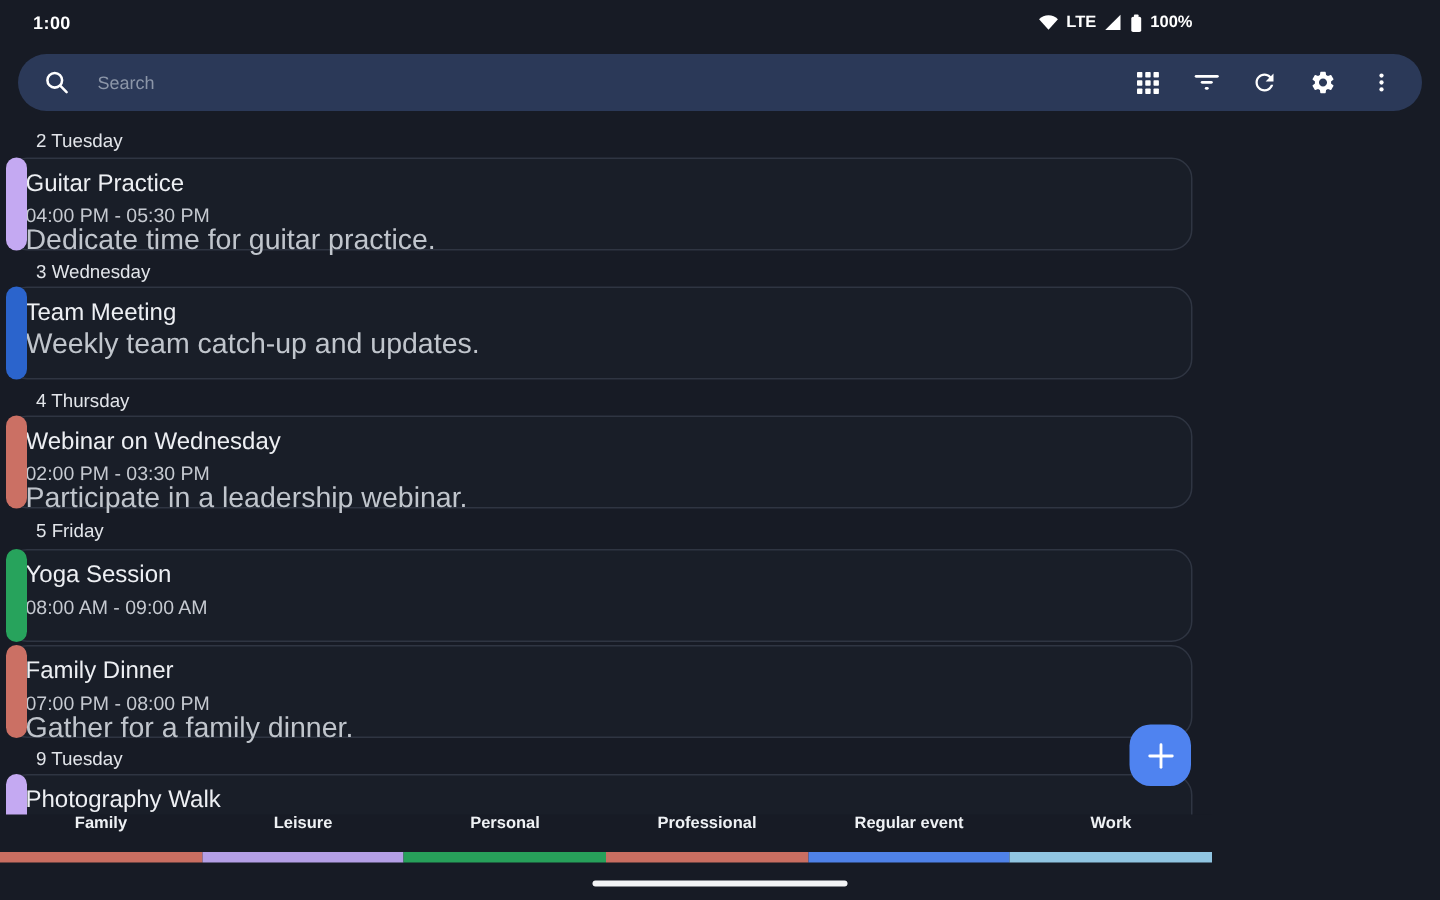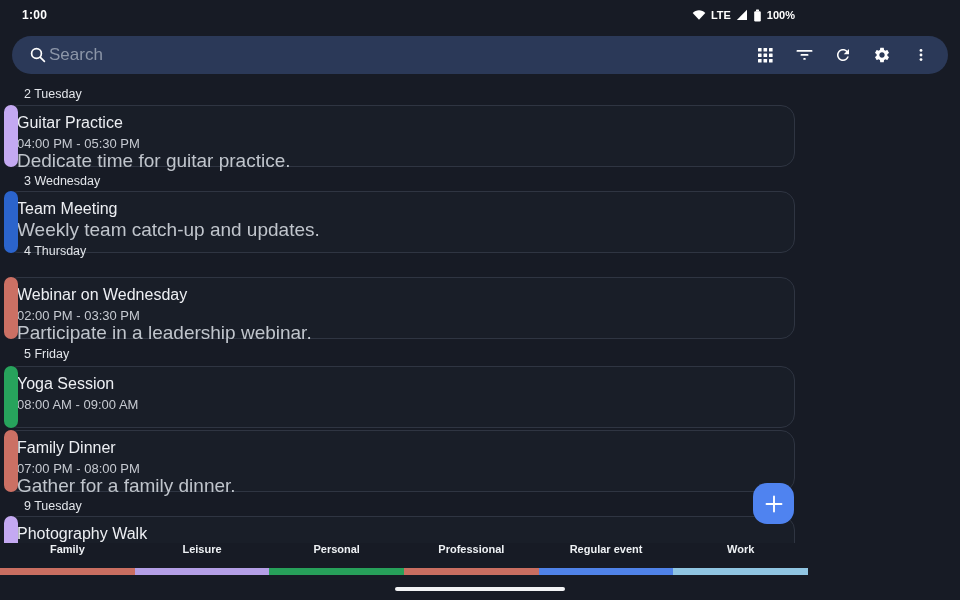--- a/index.html
+++ b/index.html
@@ -13,21 +13,21 @@
   .status-time{margin-left:22px;font-size:12px;font-weight:600;letter-spacing:.3px;}
   .status-right{display:flex;align-items:center;gap:5px;margin-right:13px;
                 font-size:11px;font-weight:600;}
   .status-right svg{display:block;}
 
   
   .search-bar{position:absolute;left:12px;top:36px;width:936px;height:38px;
               background:#2b3958;border-radius:19px;display:flex;align-items:center;box-sizing:border-box;
               padding:0 18px 0 17px;}
   .search-input{flex:1;background:transparent;border:none;outline:none;color:#e8ebf0;
-                font-size:17px;font-family:"Liberation Sans",sans-serif;}
+                font-size:12px;margin-left:16px;font-family:"Liberation Sans",sans-serif;}
   .search-input::placeholder{color:#8c96a8;opacity:1;}
   .toolbar-icons{display:flex;align-items:center;gap:21px;}
   .toolbar-icons .tico{width:18px;height:18px;display:flex;align-items:center;
                        justify-content:center;cursor:pointer;}
 
   
   .day-header{position:absolute;left:24px;color:#e2e5ea;font-size:12.5px;line-height:15px;}
   .card{position:absolute;left:4px;right:13px;height:62px;background:#191e28;
         border:1px solid #2f3542;border-radius:14px;box-sizing:border-box;
         padding:7px 16px 0 12px;}
@@ -143,21 +143,21 @@
     <div class="card-desc">Dedicate time for guitar practice.</div>
   </div>
 
   <div class="day-header" style="top:174px">3 Wednesday</div>
   <div class="card" style="top:191px">
     <span class="accent" style="background: rgb(43, 100, 204);"></span>
     <div class="card-title">Team Meeting</div>
     <div class="card-desc">Weekly team catch-up and updates.</div>
   </div>
 
-  <div class="day-header" style="top:244px">4 Thursday</div>
+  <div class="day-header" style="top:260px">4 Thursday</div>
   <div class="card" style="top:277px">
     <span class="accent" style="background: rgb(203, 112, 100);"></span>
     <div class="card-title">Webinar on Wednesday</div>
     <div class="card-time">02:00 PM - 03:30 PM</div>
     <div class="card-desc">Participate in a leadership webinar.</div>
   </div>
 
   <div class="day-header" style="top:347px">5 Friday</div>
   <div class="card" style="top:366px">
     <span class="accent" style="background: rgb(39, 163, 92);"></span>

